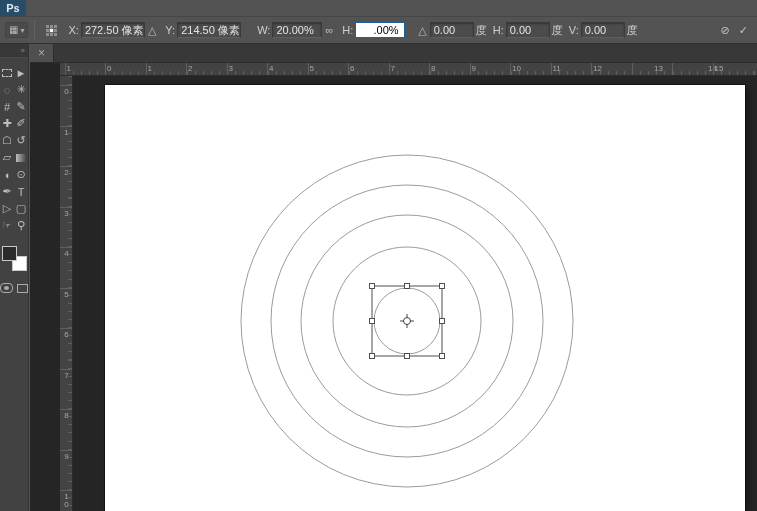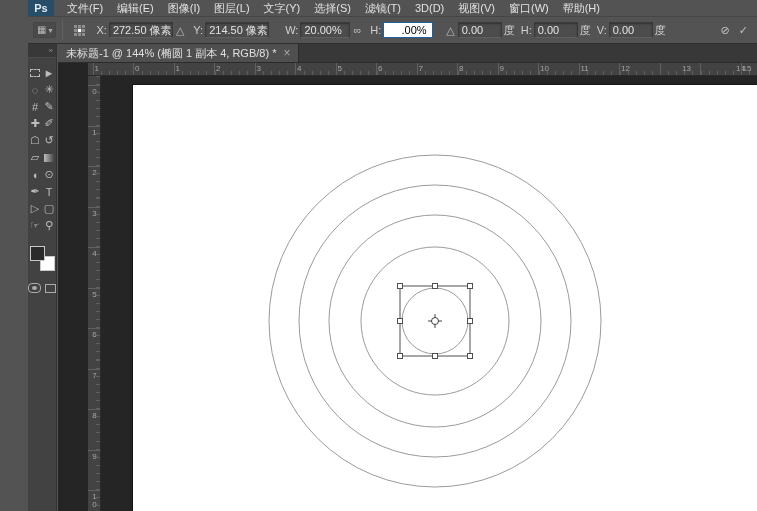--- a/index.html
+++ b/index.html
@@ -1,18 +1,18 @@
 <!DOCTYPE html>
 <html><head>
 <meta charset="utf-8">
 <style>
   * { margin:0; padding:0; box-sizing:border-box; }
   html,body { width:757px; height:511px; overflow:hidden; background:#535353;
               font-family:"Liberation Sans","DejaVu Sans",sans-serif; }
-  .app { position:relative; width:757px; height:511px;padding-left:28px; }
+  .app { position:relative; width:757px; height:511px; }
 
   
   .menu-bar { height:17px; background:#535353; border-bottom:1px solid #464646;
               display:flex; align-items:center; }
   .ps-logo { width:26px; height:16px; line-height:16px; text-align:center;
              background:#274e68; color:#dfeaf2; font-weight:bold; font-size:11px; margin-right:6px; }
   .menu-items { display:flex; }
   .menu-item { padding:0 7px; color:#e2e2e2; font-size:11px; line-height:16px; white-space:nowrap; }
 
   
@@ -93,33 +93,20 @@
           box-shadow:0 0 0 1px rgba(0,0,0,.4), 3px 3px 7px rgba(0,0,0,.45); }
   .page svg { display:block; }
 </style>
 </head>
 <body>
 
 <div class="app">
 
   <div class="menu-bar">
     <span class="ps-logo">Ps</span>
-    <nav class="menu-items">
-        <span class="menu-item">文件(F)</span>
-        <span class="menu-item">编辑(E)</span>
-        <span class="menu-item">图像(I)</span>
-        <span class="menu-item">图层(L)</span>
-        <span class="menu-item">文字(Y)</span>
-        <span class="menu-item">选择(S)</span>
-        <span class="menu-item">滤镜(T)</span>
-        <span class="menu-item">3D(D)</span>
-        <span class="menu-item">视图(V)</span>
-        <span class="menu-item">窗口(W)</span>
-        <span class="menu-item">帮助(H)</span>
-      </nav>
   </div>
 
   <div class="options-bar">
     <span class="tool-preset">
         <span class="tp-grid">▦</span>
         <span class="tp-arrow">▾</span>
       </span>
     <span class="ob-sep"></span>
     <span class="refpoint">
         <i></i>
@@ -246,21 +233,20 @@
       </div>
       <div class="toolbar-bottom">
         <span class="qm-icon"></span>
         <span class="sm-icon"></span>
       </div>
     </div>
 
     <div class="doc-area">
       <div class="tab-bar">
         <div class="tab">
-          <span class="tab-title">未标题-1 @ 144% (椭圆 1 副本 4, RGB/8) *</span>
           <span class="tab-close">×</span>
         </div>
       </div>
       <div class="doc-view">
         <div class="ruler-h">
             <span class="htick" style="left: 4.5px;"></span>
             <span class="hnum" style="left: 6.5px;">1</span>
             <span class="htick" style="left: 45px;"></span>
             <span class="hnum" style="left: 47px;">0</span>
             <span class="htick" style="left: 85.5px;"></span>

